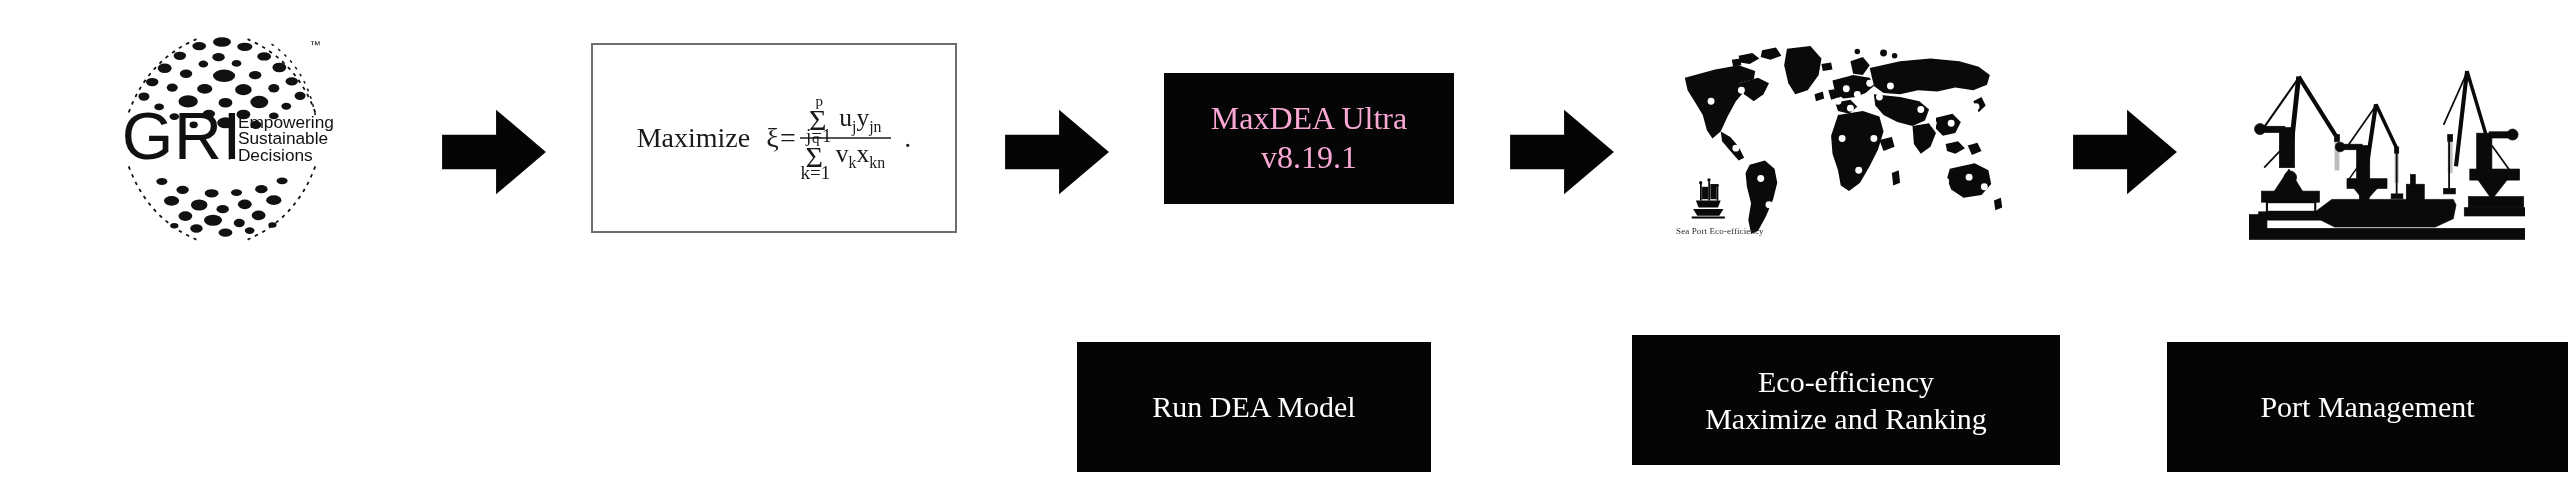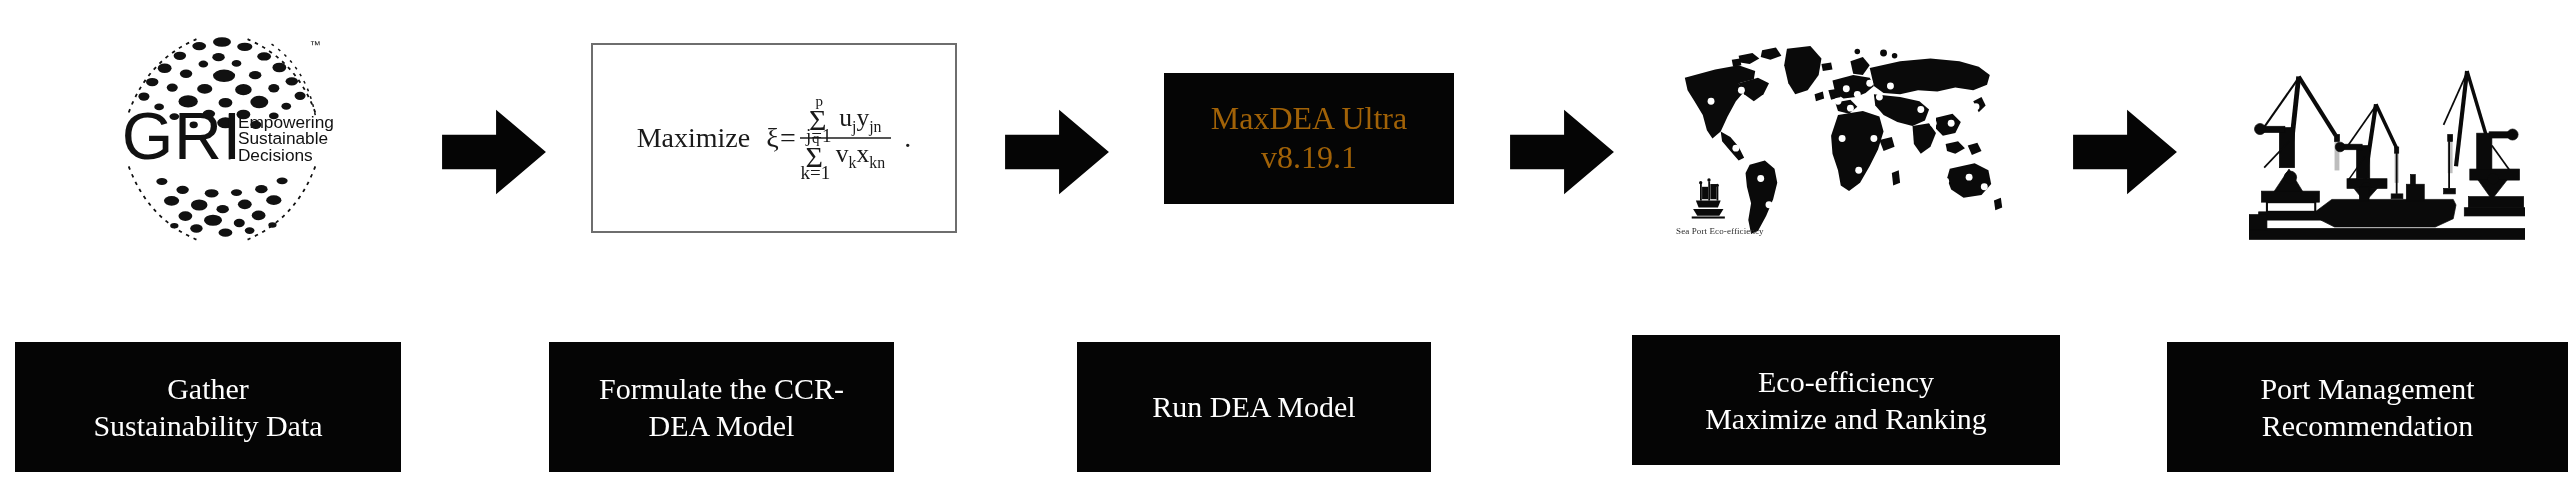--- a/index.html
+++ b/index.html
@@ -117,21 +117,21 @@
     white-space: nowrap;
   }
   sub { font-size: 0.62em; }
   .trail { margin-left: 9.7px; }
 
   
   .soft-box {
     width: 290px;
     height: 131px;
     background: #050505;
-    color: #a16207;
+    color: #f9a8d4;
     display: flex;
     flex-direction: column;
     align-items: center;
     justify-content: center;
     font-size: 32px;
     line-height: 1.22;
     text-align: center;
   }
 
   
@@ -496,48 +496,35 @@
             </g>
 
             <rect x="0" y="286" width="400" height="16"></rect>
             <rect x="0" y="266" width="26" height="22"></rect>
           </g>
         </svg>
       </div>
     </div>
   </div>
 
-  <div class="label-box" style="left:15px; top:342px; width:386px; height:130px;">
-    <div>
-      <span class="txt">Gather</span>
-      <span class="txt">Sustainability  Data</span>
-    </div>
-  </div>
-
-  <div class="label-box" style="left:549px; top:342px; width:345px; height:130px;">
-    <div>
-      <span class="txt">Formulate the CCR-</span>
-      <span class="txt">DEA Model</span>
-    </div>
-  </div>
+
 
   <div class="label-box" style="left:1077px; top:342px; width:354px; height:130px;">
     <div>
       <span class="txt">Run DEA Model</span>
     </div>
   </div>
 
   <div class="label-box" style="left:1632px; top:335px; width:428px; height:130px;">
     <div>
       <span class="txt">Eco-efficiency</span>
       <span class="txt">Maximize and Ranking</span>
     </div>
   </div>
 
   <div class="label-box" style="left:2167px; top:342px; width:401px; height:130px;">
     <div>
       <span class="txt">Port Management</span>
-      <span class="txt">Recommendation</span>
     </div>
   </div>
 
 </div>
 
 
 </body></html>

